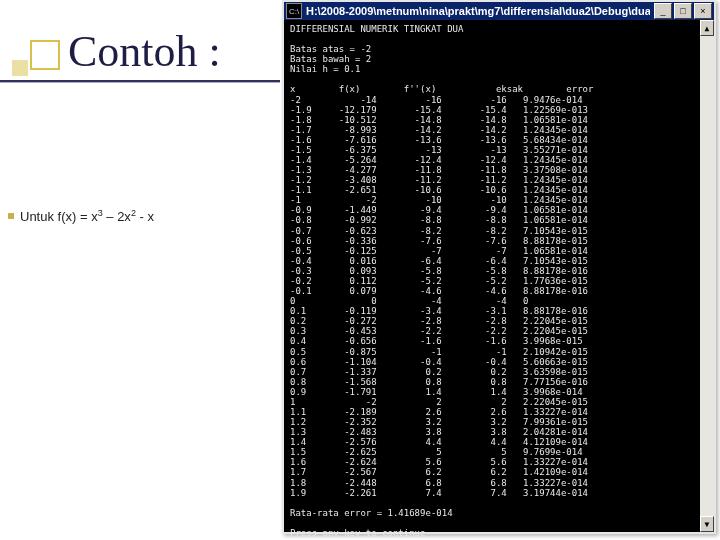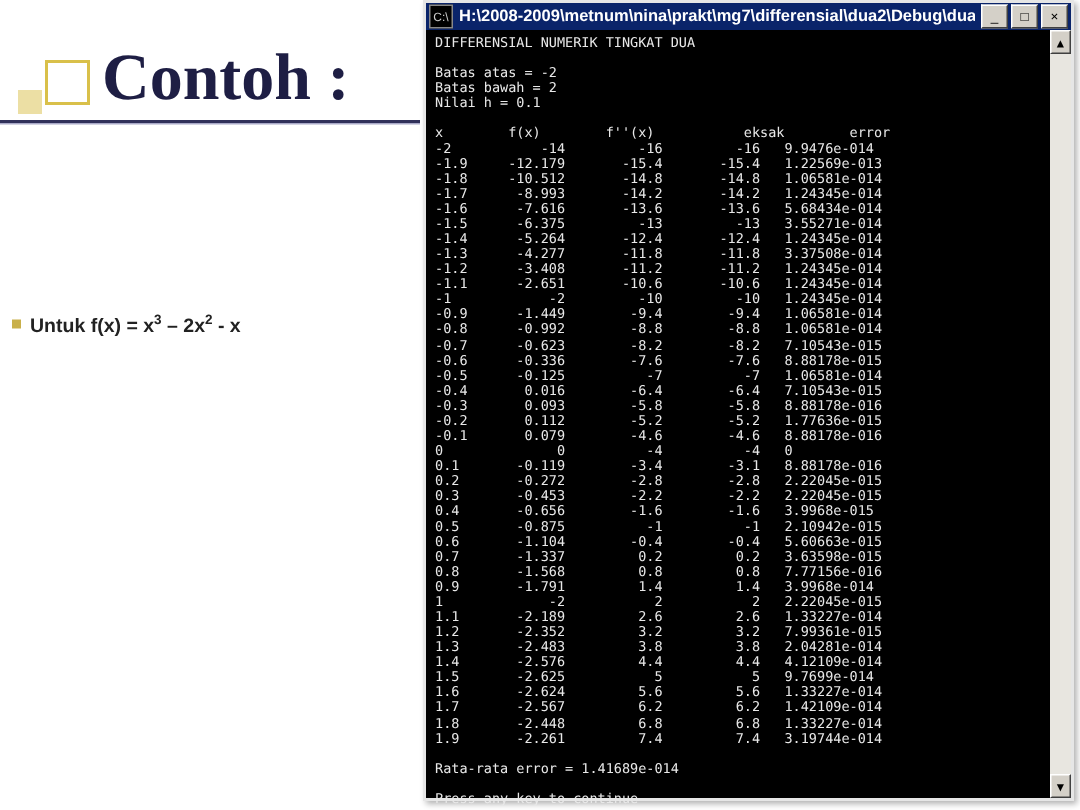--- a/index.html
+++ b/index.html
@@ -12,21 +12,21 @@
     position: relative;
     overflow: hidden;
   }
   .slide-title {
     position: absolute;
     top: 26px;
     left: 68px;
     font-family: "Georgia", "Times New Roman", serif;
     font-size: 44px;
     color: #1e1e44;
-    font-weight: bold;
+    font-weight: normal;
   }
   .title-deco-sq {
     position: absolute;
     top: 40px;
     left: 30px;
     width: 26px;
     height: 26px;
     border: 2px solid #d9c04a;
     background: transparent;
   }
@@ -53,21 +53,20 @@
     width: 280px;
     border-top: 1px solid #a9a9c8;
   }
   .body-text {
     position: absolute;
     top: 208px;
     left: 20px;
     font-family: "Tahoma", sans-serif;
     font-size: 13px;
     color: #222;
-    font-weight: bold;
   }
   .body-bullet {
     position: absolute;
     top: 213px;
     left: 8px;
     width: 6px;
     height: 6px;
     background: #c9b04a;
   }
   sup { font-size: 9px; }

